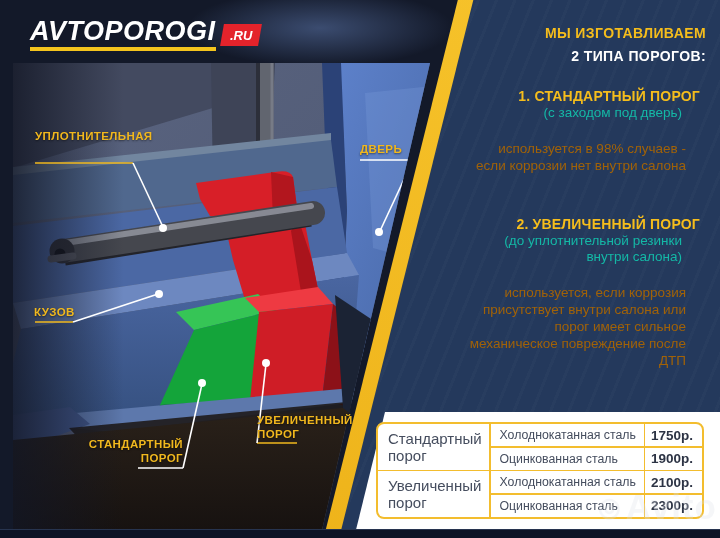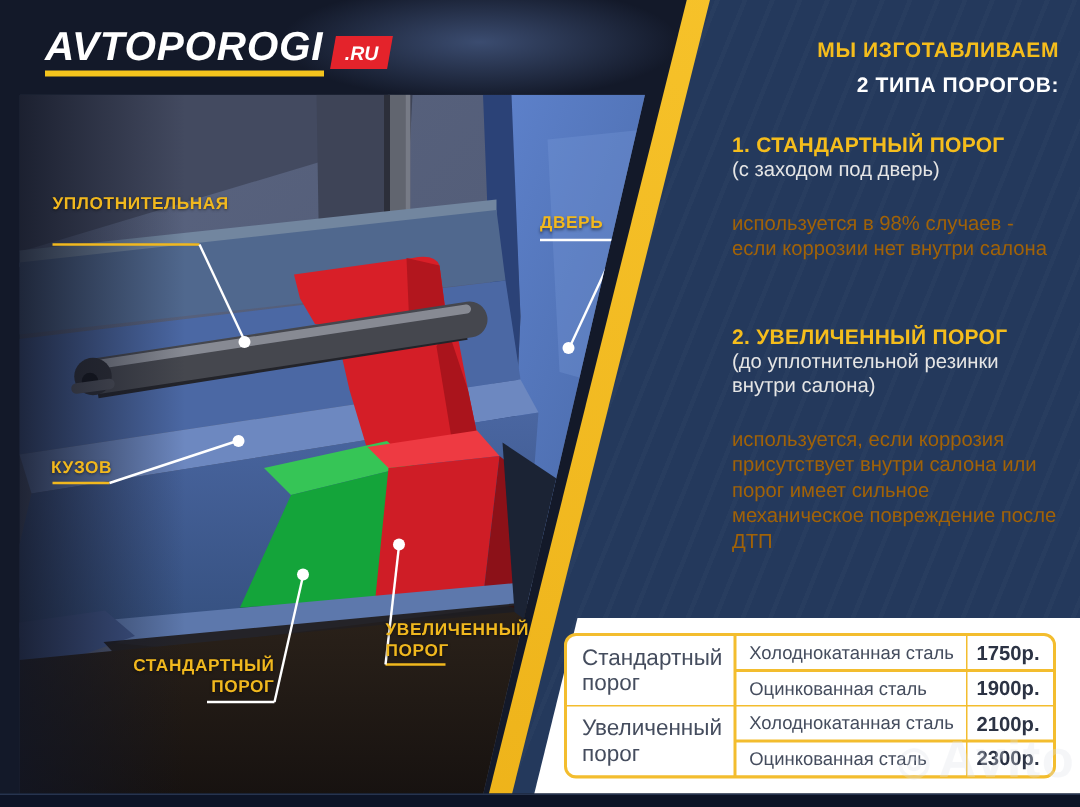--- a/index.html
+++ b/index.html
@@ -38,24 +38,24 @@
   .lab-seal{left:35px;top:129px;}
   .lab-door{left:360px;top:142px;}
   .lab-kuzov{left:34px;top:305px;}
   .lab-std{left:88px;top:437px;width:95px;text-align:right;}
   .lab-inc{left:257px;top:413px;}
   
   .p-title{position:absolute;right:14px;top:22px;z-index:25;text-align:right;
            font-weight:bold;font-size:14px;line-height:23px;letter-spacing:.4px;}
   .p-title .t1{color:#f5bd1c;}
   .p-title .t2{color:#ffffff;}
-  .p-sec{position:absolute;left:488px;width:232px;z-index:25;}
+  .p-sec{position:absolute;left:468px;width:232px;z-index:25;text-align:right;}
   .sec1{top:88px;} .sec2{top:216px;}
   .p-head{color:#f5bd1c;font-weight:bold;font-size:14px;line-height:17px;letter-spacing:.2px;}
-  .p-sub{color:#e5e5e5;font-size:13.5px;line-height:16px;width:214px;}
+  .p-sub{color:#14b8a6;font-size:13.5px;line-height:16px;width:214px;}
   .p-body{color:#a16207;font-size:13.5px;line-height:17px;margin-top:19px;width:218px;}
   
   .tbl-wrap{position:absolute;left:376px;top:422px;z-index:40;border:2px solid #f3bd2e;
             border-radius:8px;overflow:hidden;background:#f3bd2e;}
   .tbl{display:grid;grid-template-columns:111px 153px 57px;grid-auto-rows:22px;gap:1.5px;}
   .tbl .cell{background:#fff;display:flex;align-items:center;}
   .c-type{grid-row:span 2;font-size:15px;color:#454d5e;padding-left:10px;line-height:17px;}
   .c-mat{font-size:12.3px;color:#454d5e;padding-left:9px;}
   .c-price{font-size:13.5px;font-weight:bold;color:#2c3344;padding-left:6px;}
   

